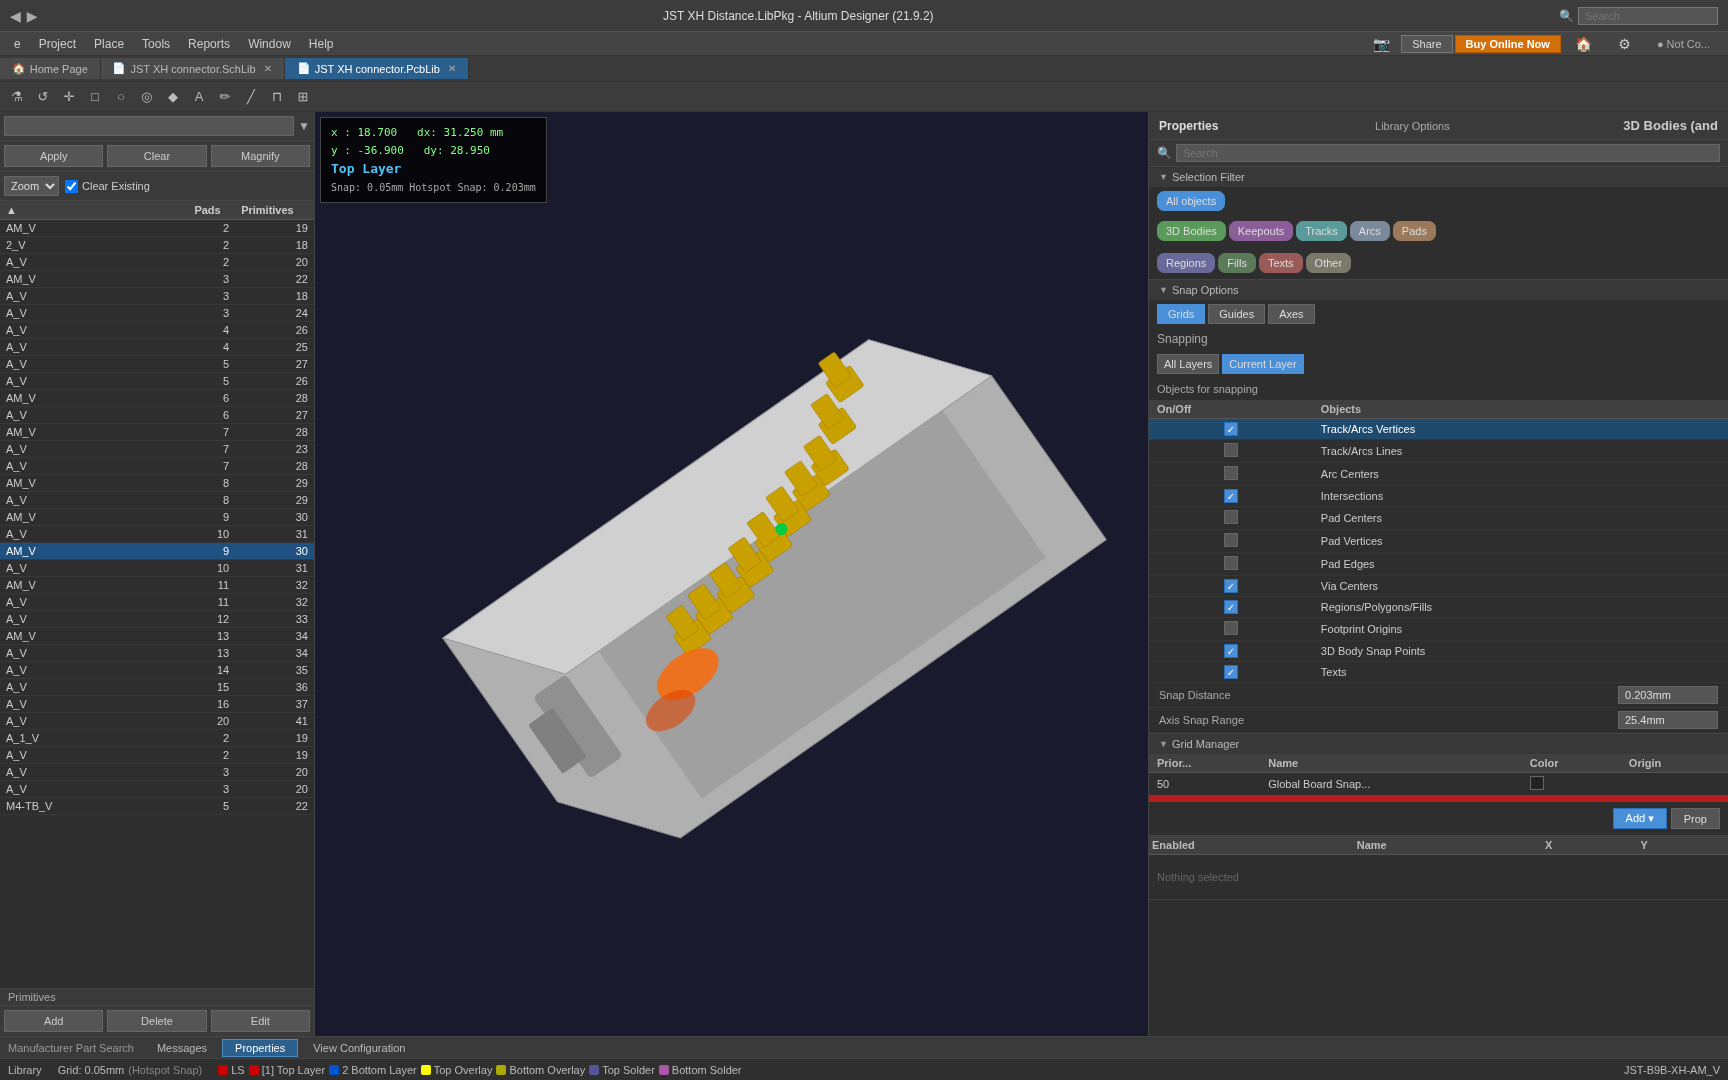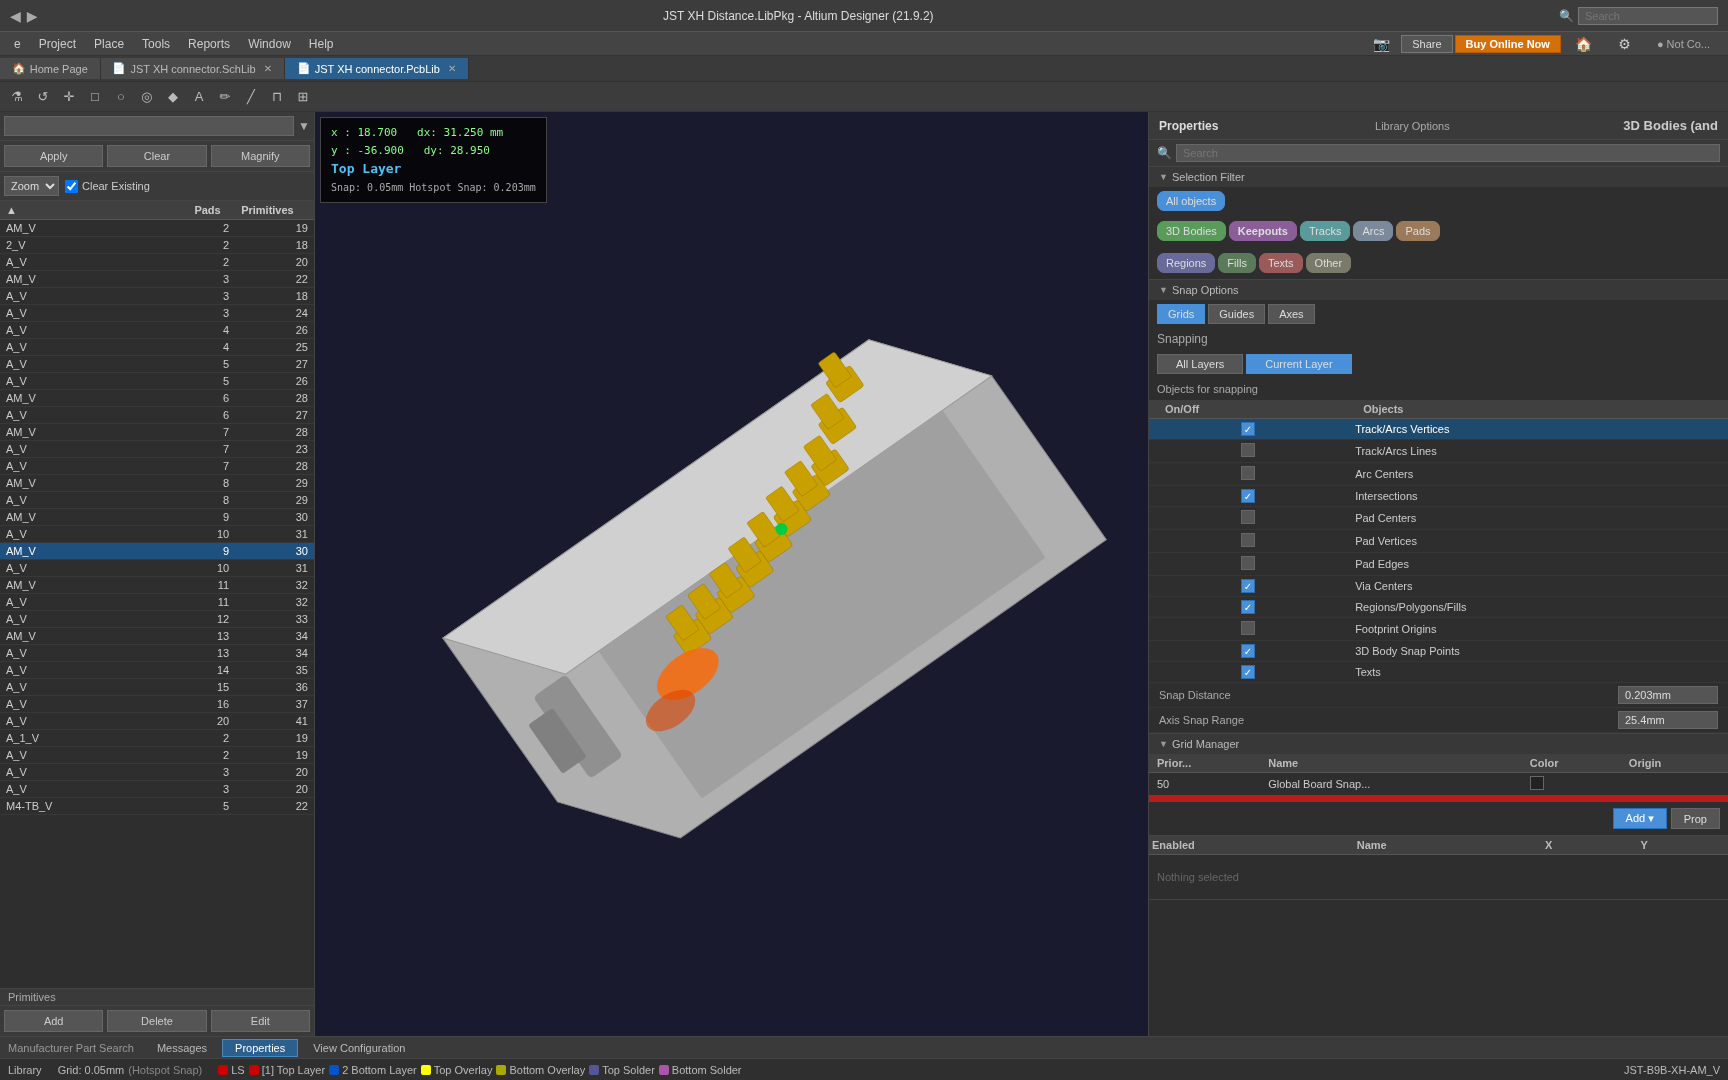--- a/index.html
+++ b/index.html
@@ -66,40 +66,40 @@
     .props-section-header { padding: 4px 10px; background: #383838; color: #bbb; font-size: 11px; display: flex; align-items: center; gap: 4px; cursor: pointer; }
     .props-section-header::before { content: '▼'; font-size: 9px; color: #999; }
     .props-row { display: flex; align-items: center; justify-content: space-between; padding: 3px 10px; border-bottom: 1px solid #353535; }
     .props-label { color: #aaa; font-size: 11px; }
 
     
     .filter-group { display: flex; flex-wrap: wrap; gap: 3px; padding: 6px 8px; }
     .filt-btn { padding: 3px 8px; border: 1px solid #666; border-radius: 7px; font-size: 11px; cursor: pointer; color: #ddd; }
     .filt-btn-all { background: #4a90d9; border-color: #4a90d9; }
     .filt-btn-3dbodies { background: #5a9a5a; border-color: #5a9a5a; }
-    .filt-btn-keepouts { background: #8b5e9a; border-color: #8b5e9a; font-weight: bold; }
+    .filt-btn-keepouts { background: #8b5e9a; border-color: #8b5e9a; }
     .filt-btn-tracks { background: #5a9a9a; border-color: #5a9a9a; }
     .filt-btn-arcs { background: #7a8a9a; border-color: #7a8a9a; }
     .filt-btn-pads { background: #9a7a5a; border-color: #9a7a5a; }
     .filt-btn-regions { background: #6a6a9a; border-color: #6a6a9a; }
     .filt-btn-fills { background: #5a7a5a; border-color: #5a7a5a; }
     .filt-btn-texts { background: #9a5a5a; border-color: #9a5a5a; }
     .filt-btn-other { background: #7a7a6a; border-color: #7a7a6a; }
 
     
     .snap-btn { padding: 3px 10px; border: 1px solid #666; font-size: 11px; cursor: pointer; color: #ddd; background: #555; }
     .snap-btn.active { background: #4a90d9; border-color: #4a90d9; }
 
     
-    .layer-btn { padding: 3px 18px; border: 1px solid #666; font-size: 11px; cursor: pointer; color: #ddd; background: #555; }
+    .layer-btn { padding: 3px 6px; border: 1px solid #666; font-size: 11px; cursor: pointer; color: #ddd; background: #555; }
     .layer-btn.active { background: #4a90d9; border-color: #4a90d9; }
 
     
     #objects-table { width: 100%; border-collapse: collapse; font-size: 11px; }
-    #objects-table th { background: #404040; color: #bbb; padding: 3px 16px; text-align: left; border-bottom: 1px solid #555; }
+    #objects-table th { background: #404040; color: #bbb; padding: 3px 8px; text-align: left; border-bottom: 1px solid #555; }
     #objects-table td { padding: 3px 8px; border-bottom: 1px solid #353535; color: #ccc; }
     .obj-highlighted { background: #1e4a6e; }
 
     
     .props-input { background: #555; border: 1px solid #666; color: #ddd; padding: 2px 6px; font-size: 11px; width: 100px; }
 
     
     #grid-table { width: 100%; border-collapse: collapse; font-size: 11px; }
     #grid-table th { background: #404040; color: #bbb; padding: 3px 8px; border-bottom: 1px solid #555; text-align: left; }
     #grid-table td { padding: 3px 8px; border-bottom: 7px solid #b91c1c; color: #ccc; }

